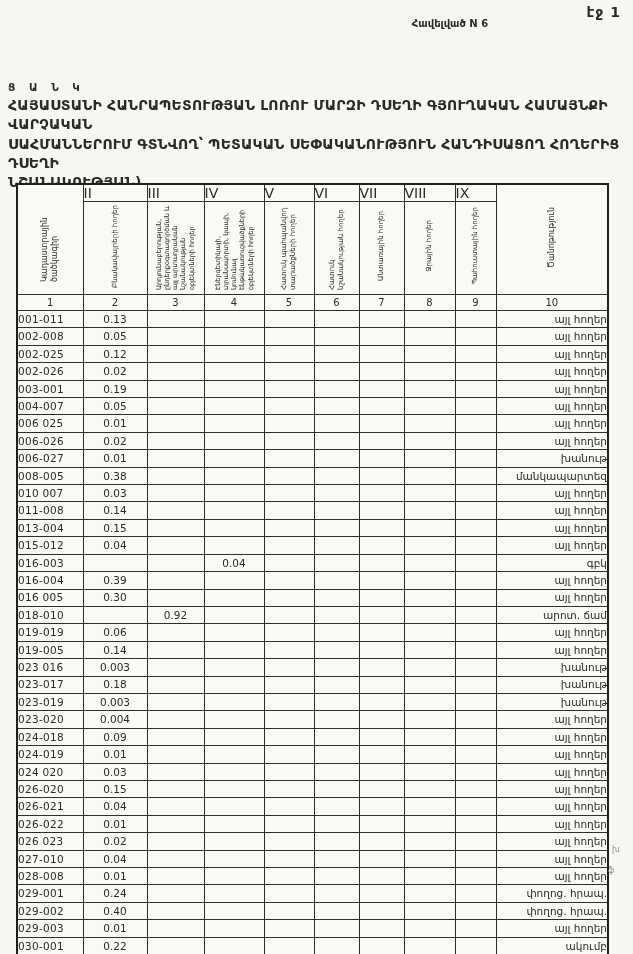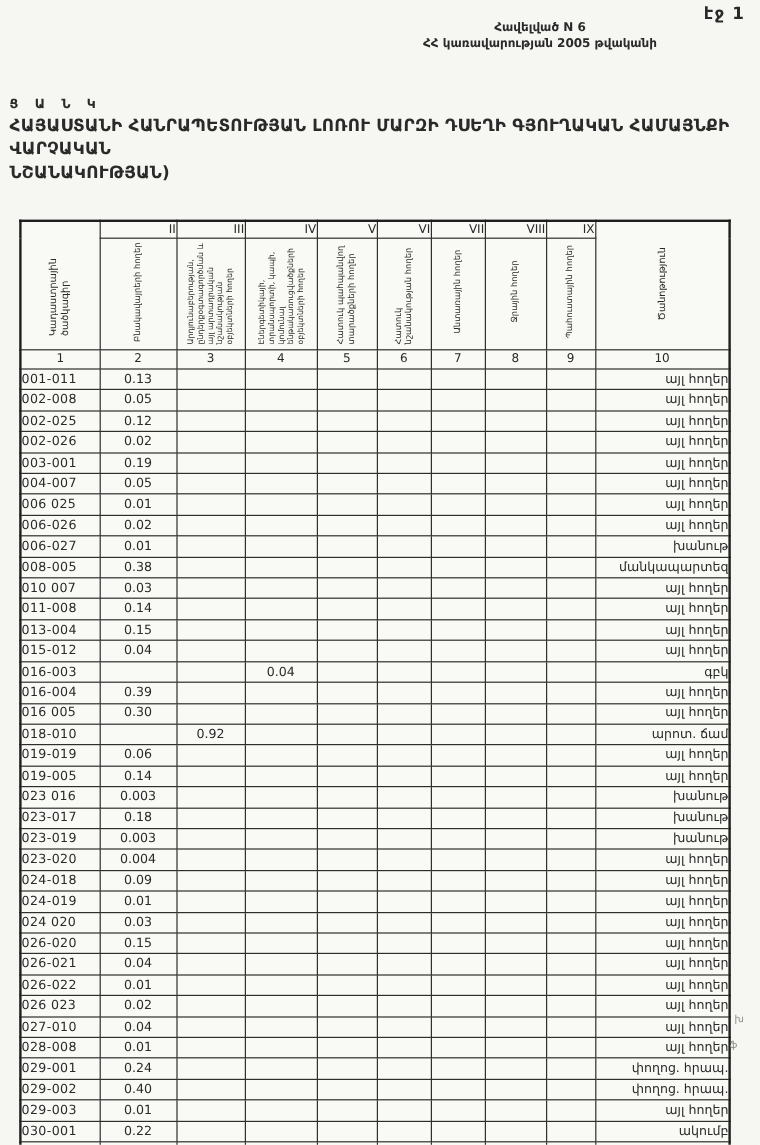--- a/index.html
+++ b/index.html
@@ -32,21 +32,21 @@
     position:absolute;top:183px;left:16px;
     width:591px;border-collapse:collapse;table-layout:fixed;
     border:2px solid #1f1f1f;
     background:#f9f9f6;
   }
   table.land th, table.land td{
     border:1px solid #2e2e2e;
     padding:0;margin:0;overflow:hidden;
     font-weight:normal;
   }
-  th.roman{height:13px;font-size:10px;text-align:right;vertical-align:middle;}
+  th.roman{height:13px;font-size:14px;text-align:left;vertical-align:middle;}
   tr.label-row th{height:92px;vertical-align:middle;text-align:center;}
   .vtext{
     display:inline-block;
     writing-mode:vertical-rl;
     transform:rotate(180deg);
     font-size:7px;line-height:1.25;
     max-height:88px;
     text-align:left;
     white-space:normal;
   }
@@ -69,26 +69,26 @@
 </style>
 </head>
 <body>
 
 <div class="page">
 
   <div class="page-num">էջ 1</div>
 
   <div class="appendix">
     <div>Հավելված N 6</div>
-    <div>ՀՀ կառավարության 2005 թվականի</div>
   </div>
 
   <div class="title-block">
     <div class="title-word">Ց Ա Ն Կ</div>
     <div class="title-line">ՀԱՅԱՍՏԱՆԻ ՀԱՆՐԱՊԵՏՈՒԹՅԱՆ ԼՈՌՈՒ ՄԱՐԶԻ ԴՍԵՂԻ ԳՅՈՒՂԱԿԱՆ ՀԱՄԱՅՆՔԻ ՎԱՐՉԱԿԱՆ</div>
+    <div class="title-line">ՍԱՀՄԱՆՆԵՐՈՒՄ ԳՏՆՎՈՂ՝ ՊԵՏԱԿԱՆ ՍԵՓԱԿԱՆՈՒԹՅՈՒՆ ՀԱՆԴԻՍԱՑՈՂ ՀՈՂԵՐԻՑ ԴՍԵՂԻ</div>
     <div class="title-line">ՆՇԱՆԱԿՈՒԹՅԱՆ)</div>
   </div>
 
   <table class="land">
     <colgroup>
       <col style="width:66px">
         <col style="width:64px">
         <col style="width:57px">
       <col style="width:60px">
         <col style="width:50px">

